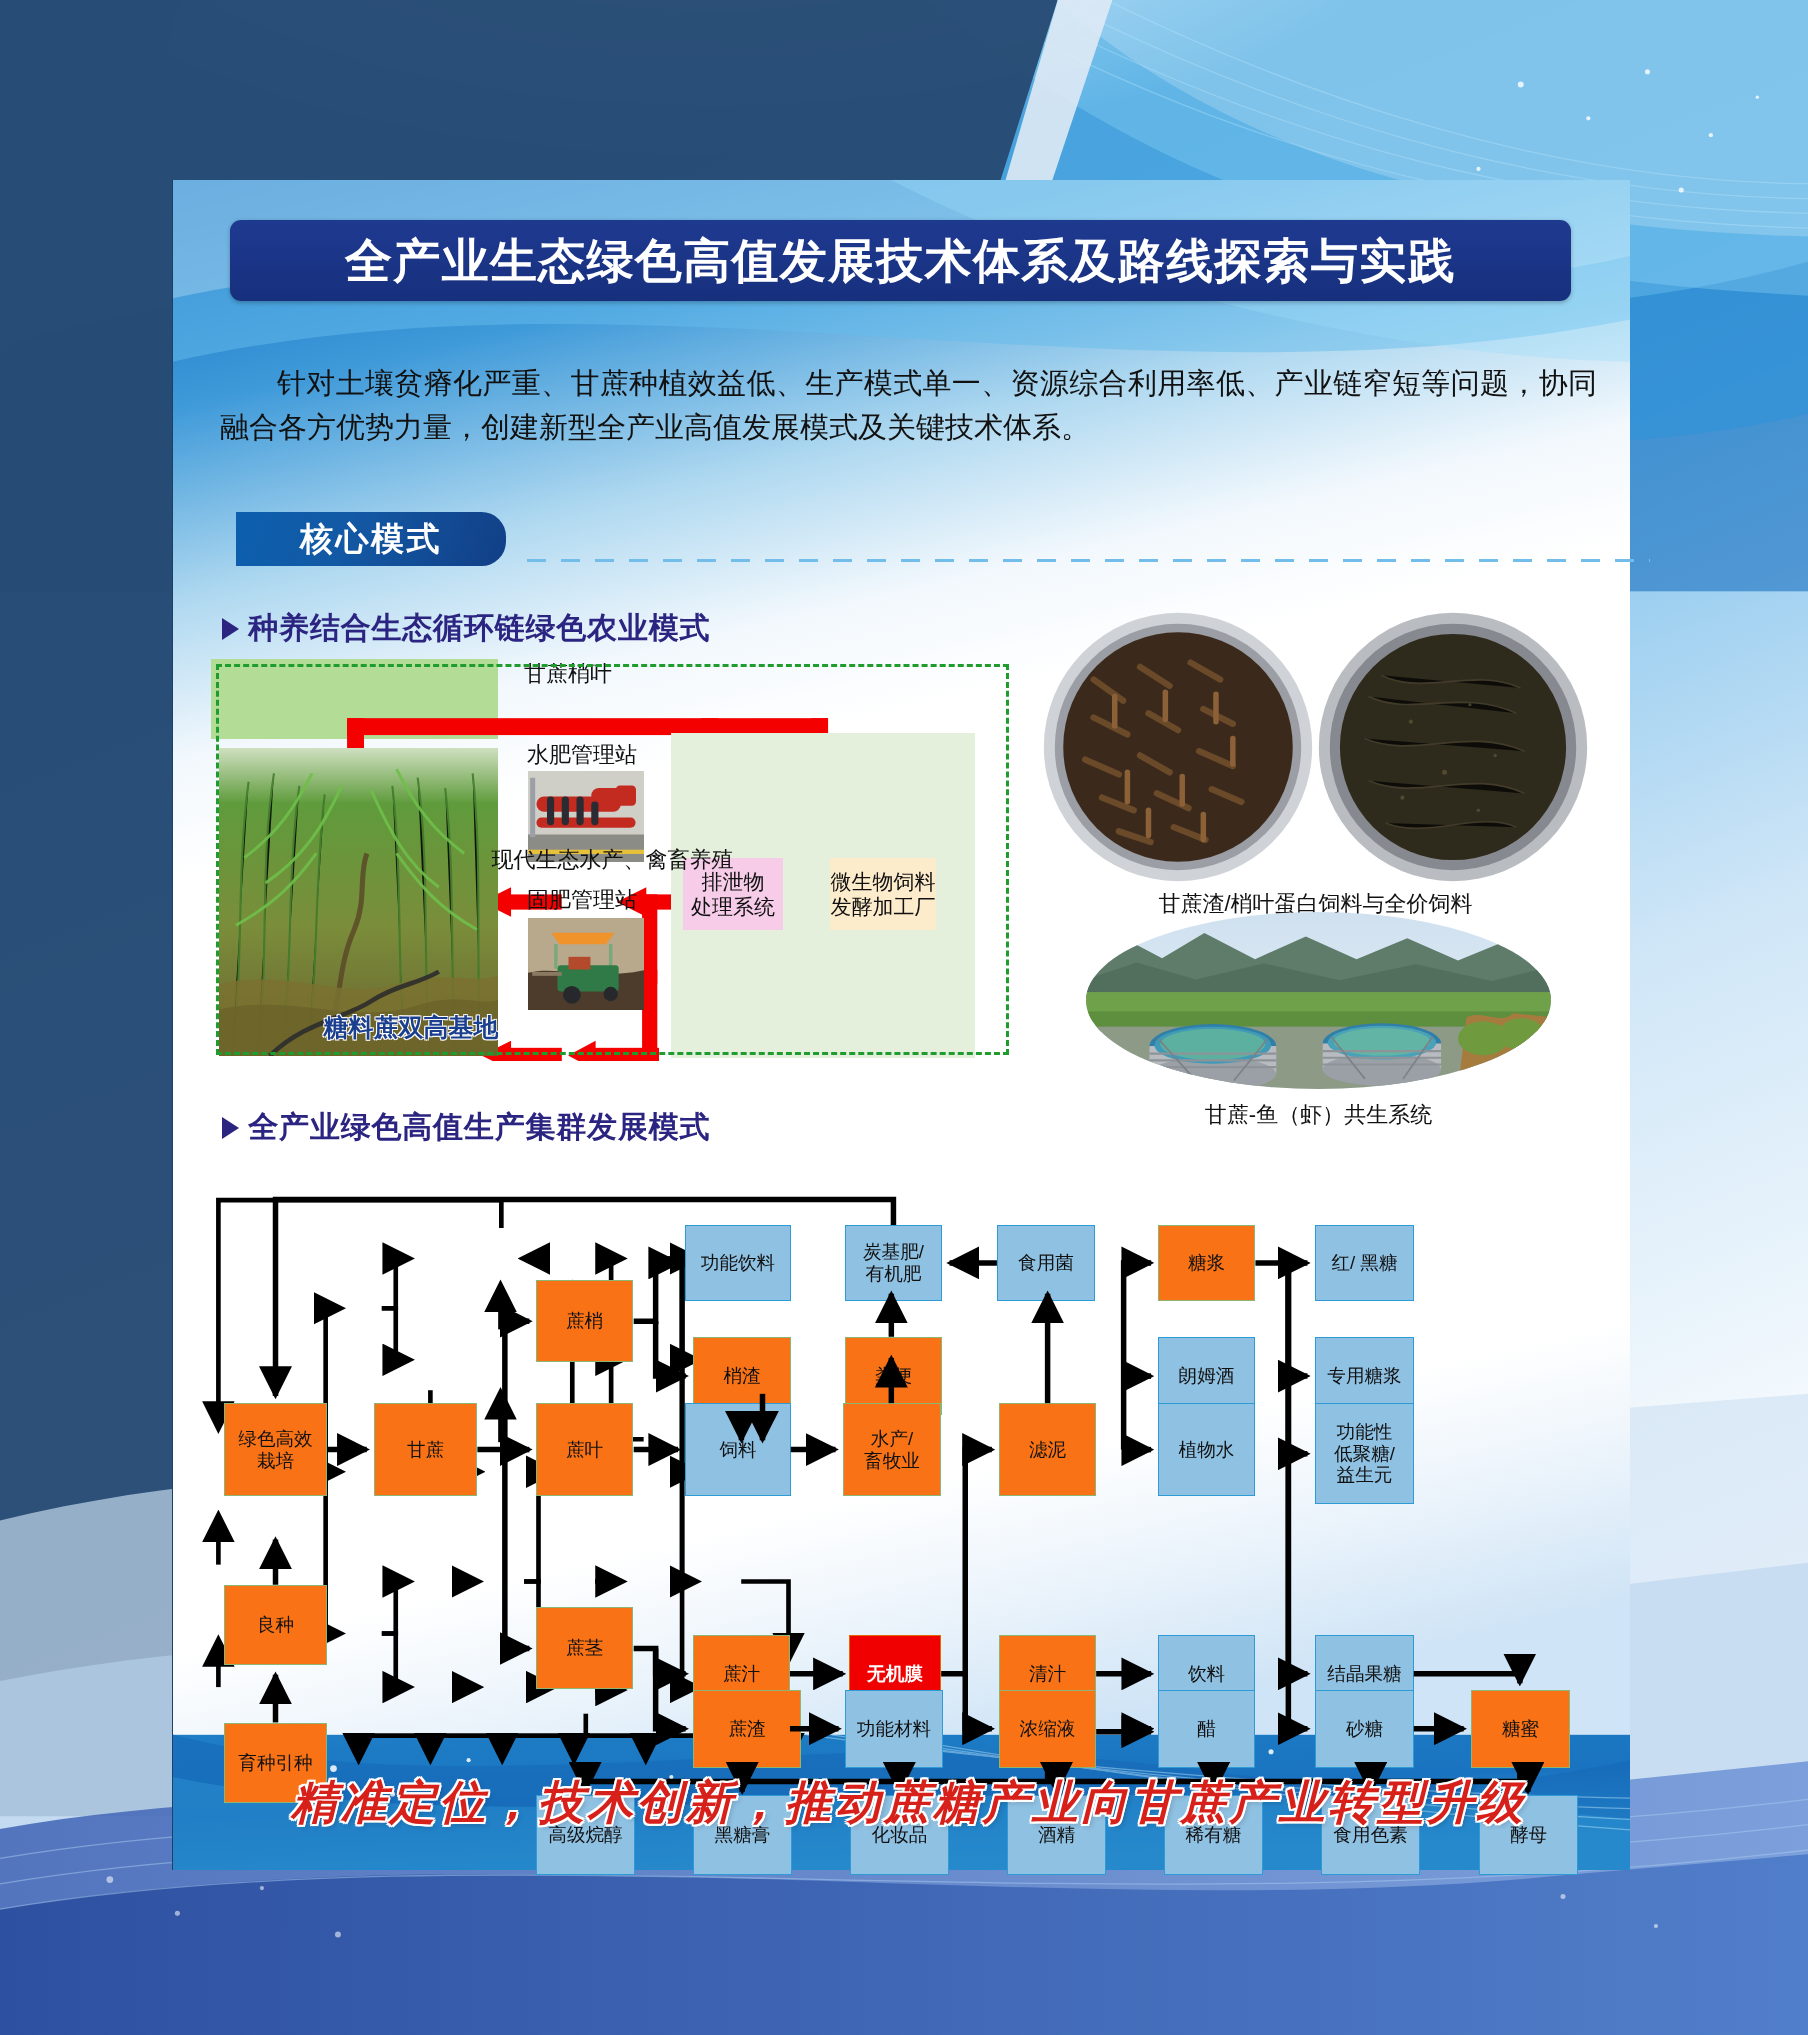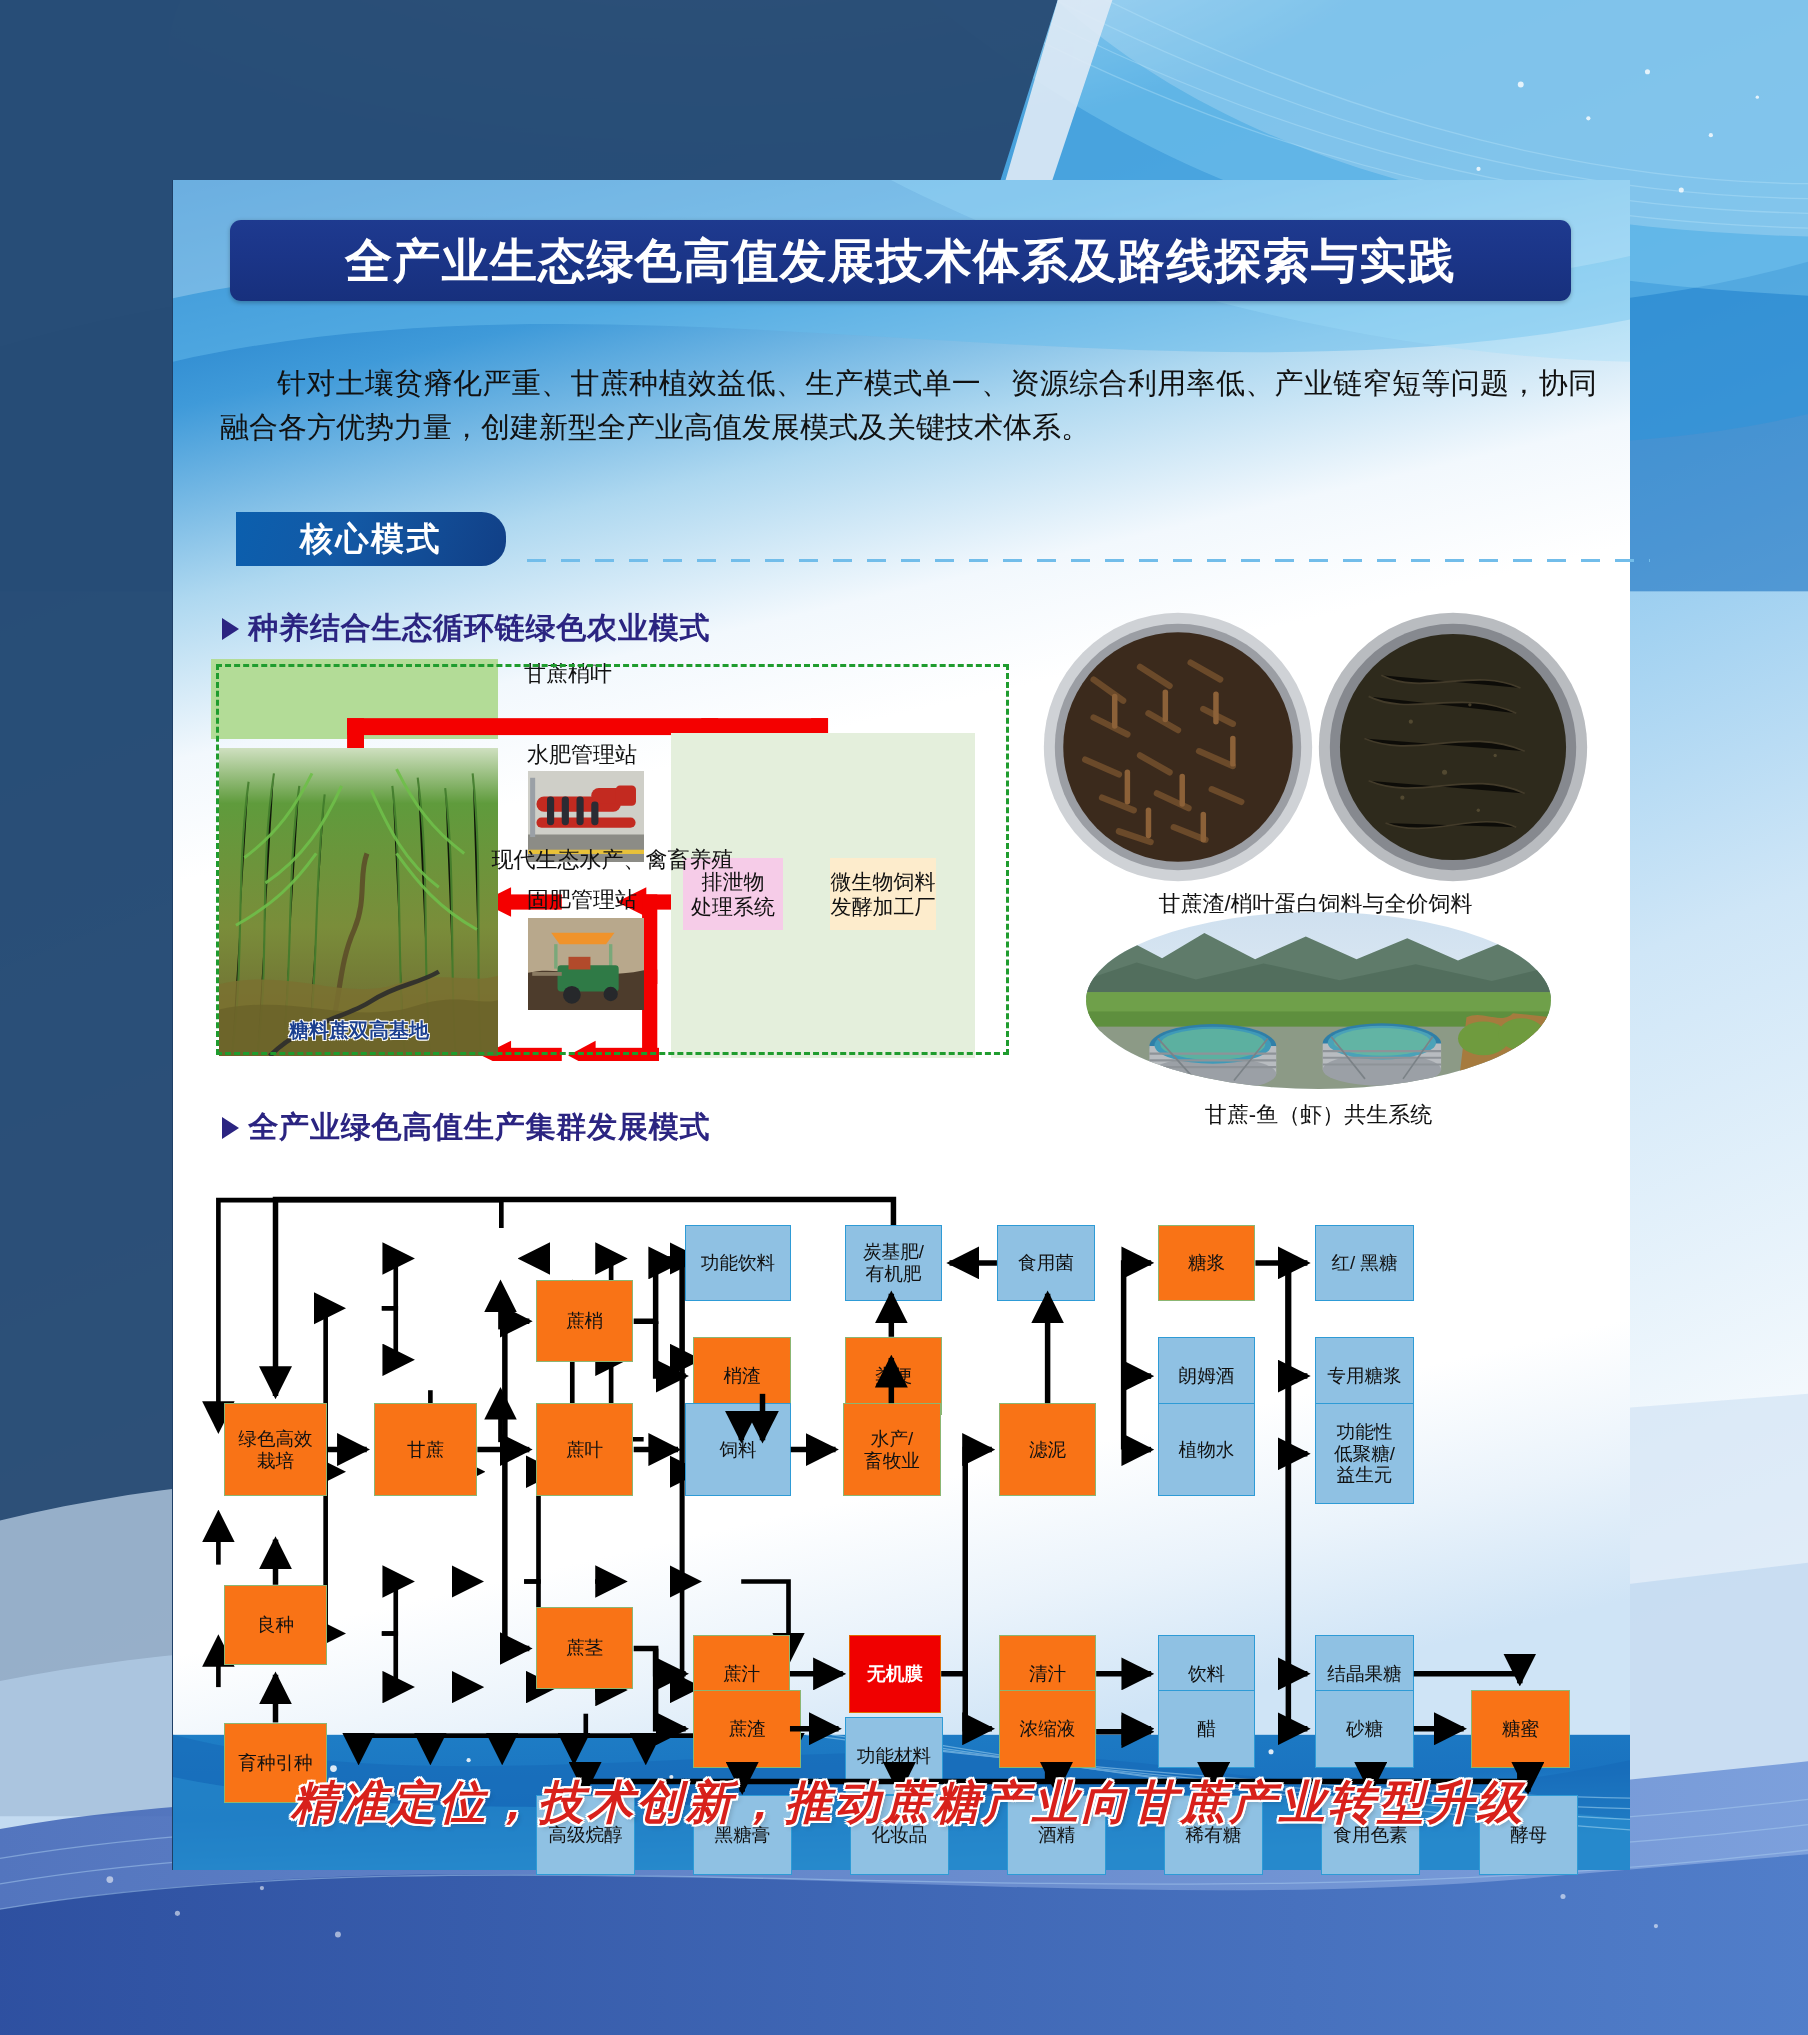--- a/index.html
+++ b/index.html
@@ -69,22 +69,22 @@
   #sub1{left:222px;top:608px;}
   #sub2{left:222px;top:1107px;text-align:center;}
 
   
   #eco{position:absolute;left:211px;top:659px;width:803px;height:401px;}
   #eco svg{position:absolute;inset:0;}
 
   .eco-photo{position:absolute;overflow:hidden;background:#9c9c7c;}
   #eco-cane{left:8.4px;top:89px;width:279px;height:308px;}
   #eco-cane-label{
-    position:absolute;left:0;bottom:12px;width:100%;text-align:center;
-    font-size:20px;font-weight:bold;color:#1b3f8f;
+    position:absolute;left:0;bottom:12px;width:100%;text-align:right;
+    font-size:25px;font-weight:bold;color:#1b3f8f;
     text-shadow:0.8px 0.8px 0 #fff,-0.8px -0.8px 0 #fff,0.8px -0.8px 0 #fff,-0.8px 0.8px 0 #fff;
   }
   #eco-station1{left:317px;top:112px;width:116px;height:91px;}
   #eco-station2{left:317px;top:259px;width:116px;height:92px;}
 
   .eco-cap{position:absolute;font-size:22px;color:#111;white-space:nowrap;}
   #eco-top-cap{left:313px;top:0px;}
   #eco-cap1{left:316px;top:81px;}
   #eco-cap2{left:316px;top:226px;}
 
@@ -648,21 +648,21 @@
   <div class="fbox green" style="position:absolute;left:843px;top:1403px;width:98px;height:93px;">
     <span><span>水产/</span><br><span>畜牧业</span></span>
   </div>
   <div class="fbox green" style="position:absolute;left:999px;top:1403px;width:97px;height:93px;">滤泥</div>
 
   <div class="fbox green" style="position:absolute;left:693px;top:1635px;width:97px;height:78px;">蔗汁</div>
   <div class="fbox red" style="position:absolute;left:849px;top:1635px;width:92px;height:78px;">无机膜</div>
   <div class="fbox green" style="position:absolute;left:999px;top:1635px;width:97px;height:78px;">清汁</div>
 
   <div class="fbox green" style="position:absolute;left:693px;top:1690px;width:108px;height:78px;">蔗渣</div>
-  <div class="fbox blue" style="position:absolute;left:845px;top:1690px;width:98px;height:78px;margin-top:27px;">功能材料</div>
+  <div class="fbox blue" style="position:absolute;left:845px;top:1690px;width:98px;height:78px;">功能材料</div>
   <div class="fbox green" style="position:absolute;left:999px;top:1690px;width:97px;height:78px;">浓缩液</div>
 
   <div class="fbox green" style="position:absolute;left:1158px;top:1225px;width:97px;height:76px;">糖浆</div>
   <div class="fbox blue" style="position:absolute;left:1158px;top:1337px;width:97px;height:78px;">朗姆酒</div>
   <div class="fbox blue" style="position:absolute;left:1158px;top:1403px;width:97px;height:93px;">植物水</div>
   <div class="fbox blue" style="position:absolute;left:1158px;top:1635px;width:97px;height:78px;">饮料</div>
   <div class="fbox blue" style="position:absolute;left:1158px;top:1690px;width:97px;height:78px;">醋</div>
 
   <div class="fbox blue" style="position:absolute;left:1315px;top:1225px;width:99px;height:76px;">红/ 黑糖</div>
   <div class="fbox blue" style="position:absolute;left:1315px;top:1337px;width:99px;height:78px;">专用糖浆</div>

